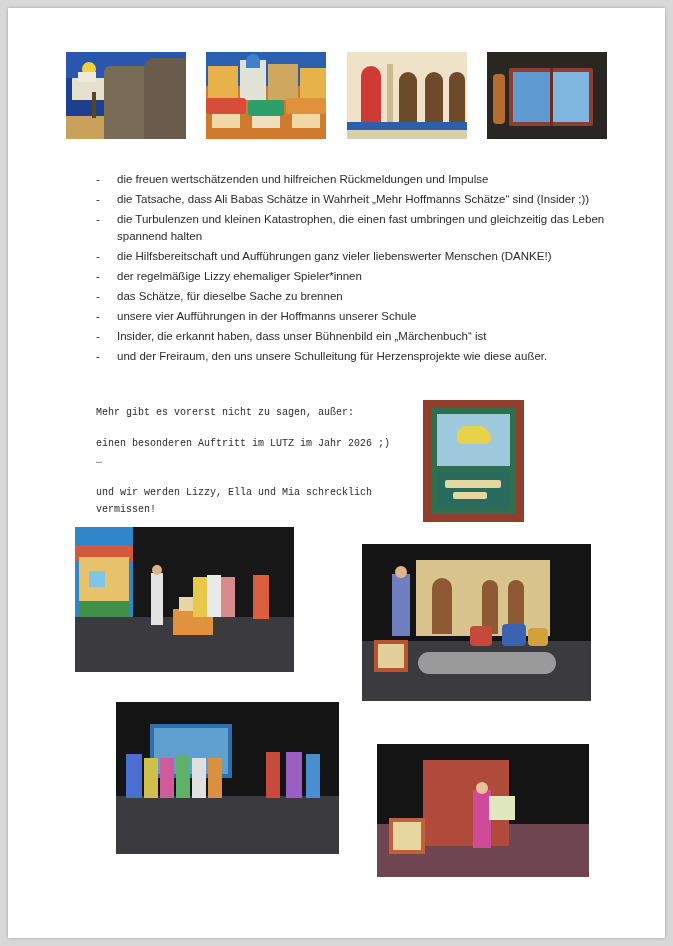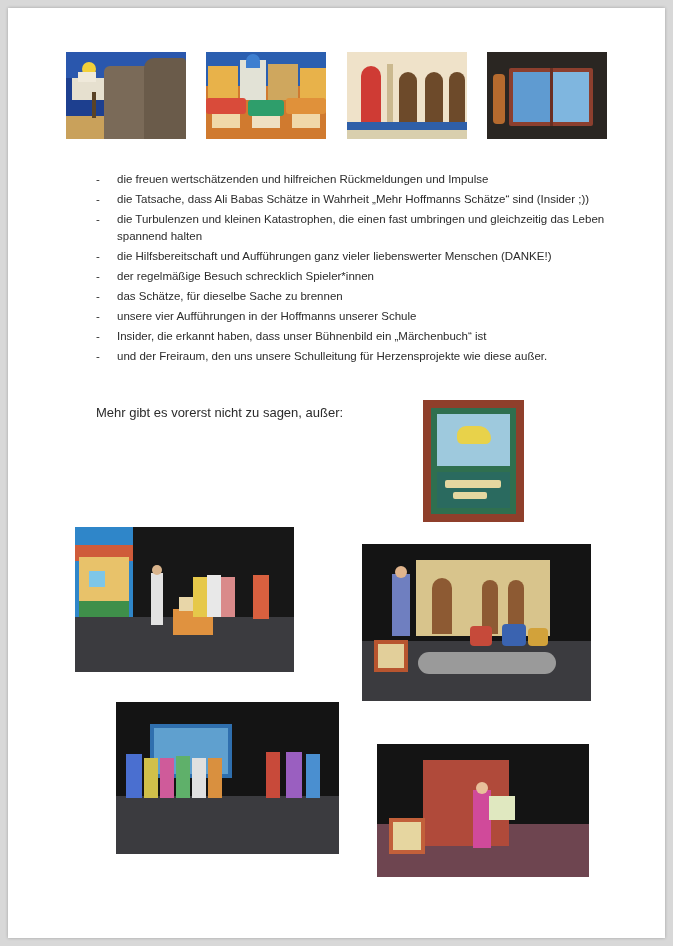--- a/index.html
+++ b/index.html
@@ -72,23 +72,24 @@
 
   
   .closing {
     position: absolute;
     left: 88px;
     top: 396px;
     width: 300px;
   }
   .closing p {
     margin: 0 0 15px 0;
-    font-size: 13px;
+    font-size: 10px;
     color: #2b2b2b;
     line-height: 17px;
+    font-family: Liberation Mono, monospace;
   }
   .closing p.tight { margin-bottom: 14px; }
 
   
   .framed {
     position: absolute;
     left: 415px;
     top: 392px;
     width: 101px;
     height: 122px;
@@ -297,21 +298,21 @@
       <div class="txt">die Turbulenzen und kleinen Katastrophen, die einen fast umbringen und gleichzeitig das Leben spannend halten</div>
     </div>
 
     <div class="row">
       <div class="dash">-</div>
       <div class="txt">die Hilfsbereitschaft und Aufführungen ganz vieler liebenswerter Menschen (DANKE!)</div>
     </div>
 
     <div class="row">
       <div class="dash">-</div>
-      <div class="txt">der regelmäßige Besuch schrecklich Spieler*innen</div>
+      <div class="txt">der regelmäßige Lizzy ehemaliger Spieler*innen</div>
     </div>
 
     <div class="row">
       <div class="dash">-</div>
       <div class="txt">das Schätze, für dieselbe Sache zu brennen</div>
     </div>
 
     <div class="row">
       <div class="dash">-</div>
       <div class="txt">unsere vier Aufführungen in der Hoffmanns unserer Schule</div>
@@ -324,20 +325,22 @@
 
     <div class="row">
       <div class="dash">-</div>
       <div class="txt">und der Freiraum, den uns unsere Schulleitung für Herzensprojekte wie diese außer.</div>
     </div>
 
   </div>
 
   <div class="closing">
     <p class="tight">Mehr gibt es vorerst nicht zu sagen, außer:</p>
+    <p>einen besonderen Auftritt im LUTZ im Jahr 2026 ;) …</p>
+    <p>und wir werden Lizzy, Ella und Mia schrecklich vermissen!</p>
   </div>
 
   <div class="framed">
     <div class="art">
       <div class="abs fr-frame"></div>
       <div class="abs fr-in"></div>
       <div class="abs fr-top"></div>
       <div class="abs fr-lamp"></div>
       <div class="abs fr-txt"></div>
       <div class="abs fr-word"></div>

